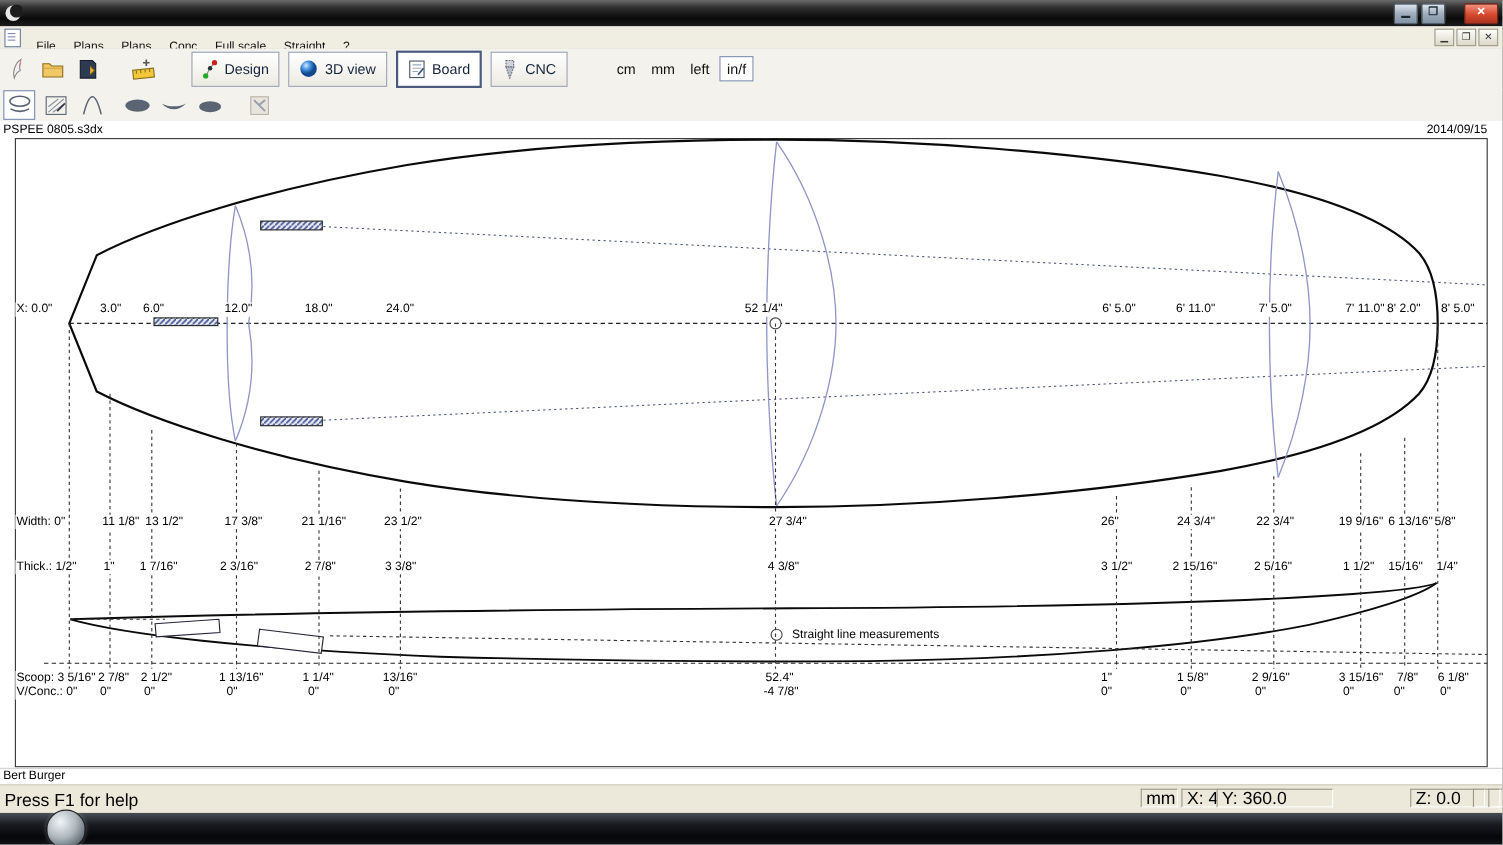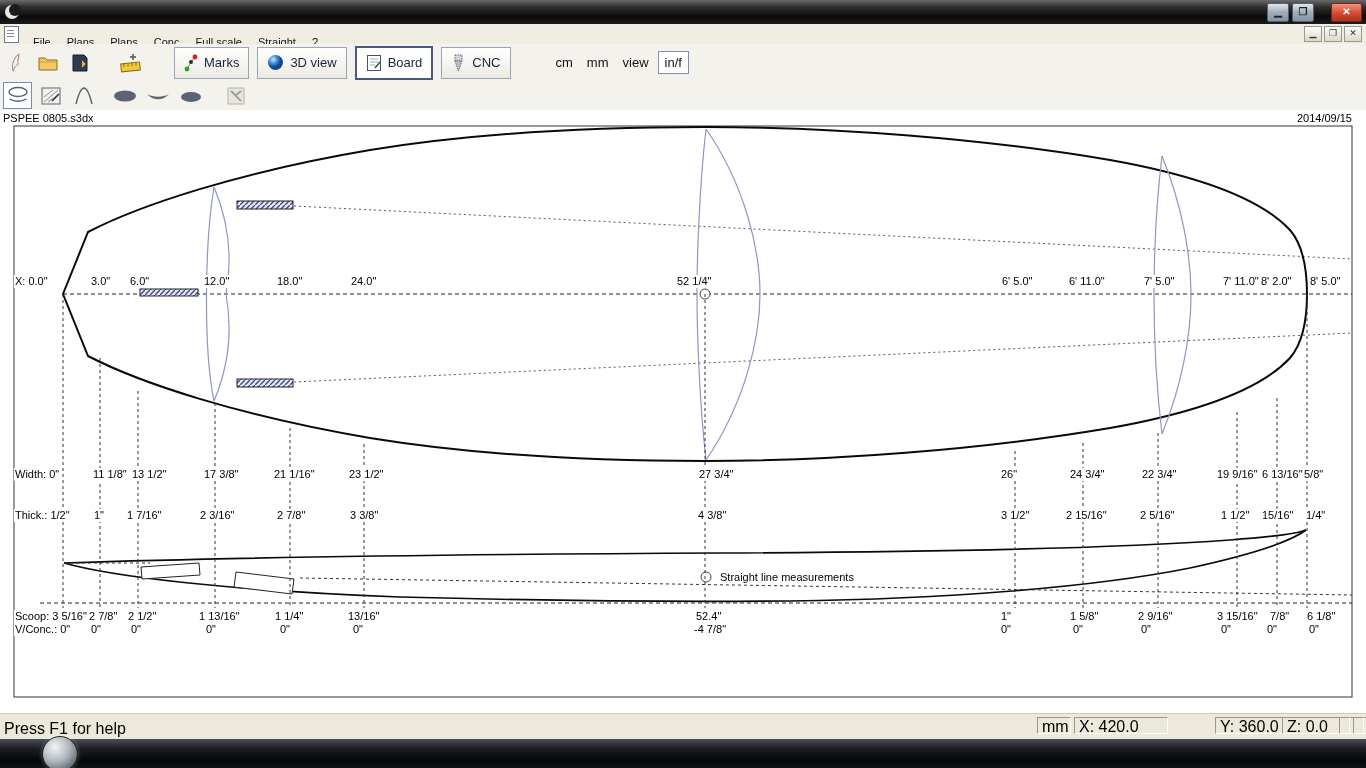--- a/index.html
+++ b/index.html
@@ -124,21 +124,21 @@
           <path d="M15 3 L15 9 M12 6 L18 6" stroke="#555" stroke-width="1.5"></path>
         </svg>
     </span>
     <div class="mode" style="margin-left:28px">
       <svg width="14" height="18" viewBox="0 0 14 18">
           <path d="M3 15 L7 8 L11 3" stroke="#888" fill="none"></path>
           <circle cx="11" cy="3" r="2.4" fill="#c22"></circle>
           <circle cx="7" cy="8" r="2" fill="#233"></circle>
           <circle cx="3" cy="15" r="2.4" fill="#2a2"></circle>
         </svg>
-      <span>Marks</span>
+      <span>Design</span>
     </div>
     <div class="mode">
       <svg width="17" height="17" viewBox="0 0 17 17">
           <defs>
             <radialGradient id="sph" cx="35%" cy="30%">
               <stop offset="0%" stop-color="#cfe6ff"></stop>
               <stop offset="55%" stop-color="#3f8fdc"></stop>
               <stop offset="100%" stop-color="#114a8c"></stop>
             </radialGradient>
           </defs>
@@ -157,21 +157,21 @@
     <div class="mode">
       <svg width="15" height="18" viewBox="0 0 15 18">
           <rect x="4" y="1" width="7" height="6" fill="#cfd4da" stroke="#667" stroke-dasharray="1.5 1"></rect>
           <path d="M4 7 L7.5 17 L11 7 Z" fill="#b9bfc7" stroke="#667" stroke-dasharray="1.5 1"></path>
         </svg>
       <span>CNC</span>
     </div>
     <div class="units">
       <span class="unit">cm</span>
       <span class="unit">mm</span>
-      <span class="unit">view</span>
+      <span class="unit">left</span>
       <span class="unit boxed">in/f</span>
     </div>
   </div>
 
   <div class="toolbar2">
     <span class="sbtn active" style="margin-left:3px">
       <svg width="22" height="20" viewBox="0 0 22 20">
           <ellipse cx="11" cy="6" rx="9" ry="4.5" fill="none" stroke="#5a6472" stroke-width="1.4"></ellipse>
           <path d="M2.5 13 Q11 17.5 19.5 13" fill="none" stroke="#5a6472" stroke-width="1.4"></path>
         </svg>
@@ -348,25 +348,26 @@
         <span class="mlabel" style="left: 1140px;">0"</span>
         <span class="mlabel" style="left: 1220px;">0"</span>
         <span class="mlabel" style="left: 1266px;">0"</span>
         <span class="mlabel" style="left: 1308px;">0"</span>
       </div>
 
     <div class="straight">Straight line measurements</div>
 
   </div>
 
+  <div class="statususer">Bert Burger</div>
   <div class="statusbar">
     <span class="help">Press F1 for help</span>
     <span class="scell" style="left:1037px;width:34px">mm</span>
     <span class="scell" style="left:1074px;width:94px">X: 420.0</span>
-    <span class="scell" style="left:1215px;width:106px">Y: 360.0</span>
+    <span class="scell" style="left:1106px;width:106px">Y: 360.0</span>
     <span class="scell" style="left:1282px;width:88px">Z: 0.0</span>
     <span class="scell" style="left:1339px;width:11px"></span>
     <span class="scell" style="left:1353px;width:11px"></span>
   </div>
 
   <div class="taskbar">
     <div class="orb"></div>
 
   </div>
 </div>

